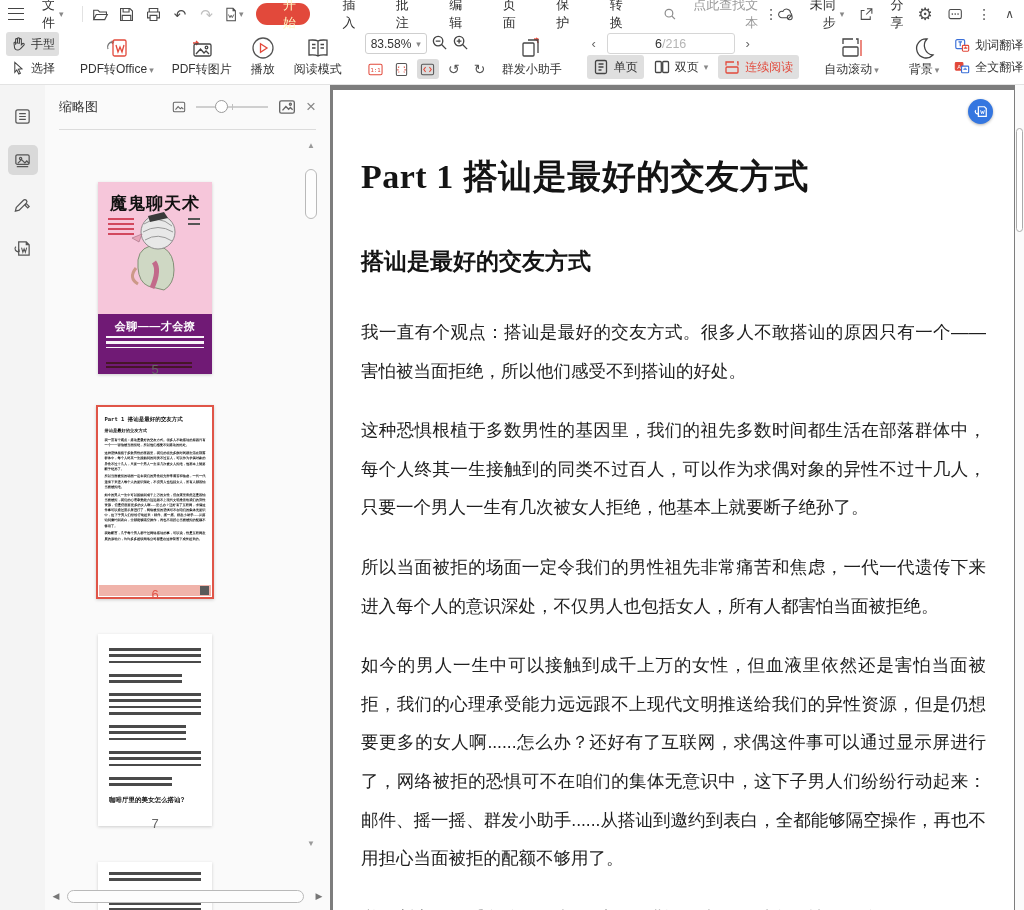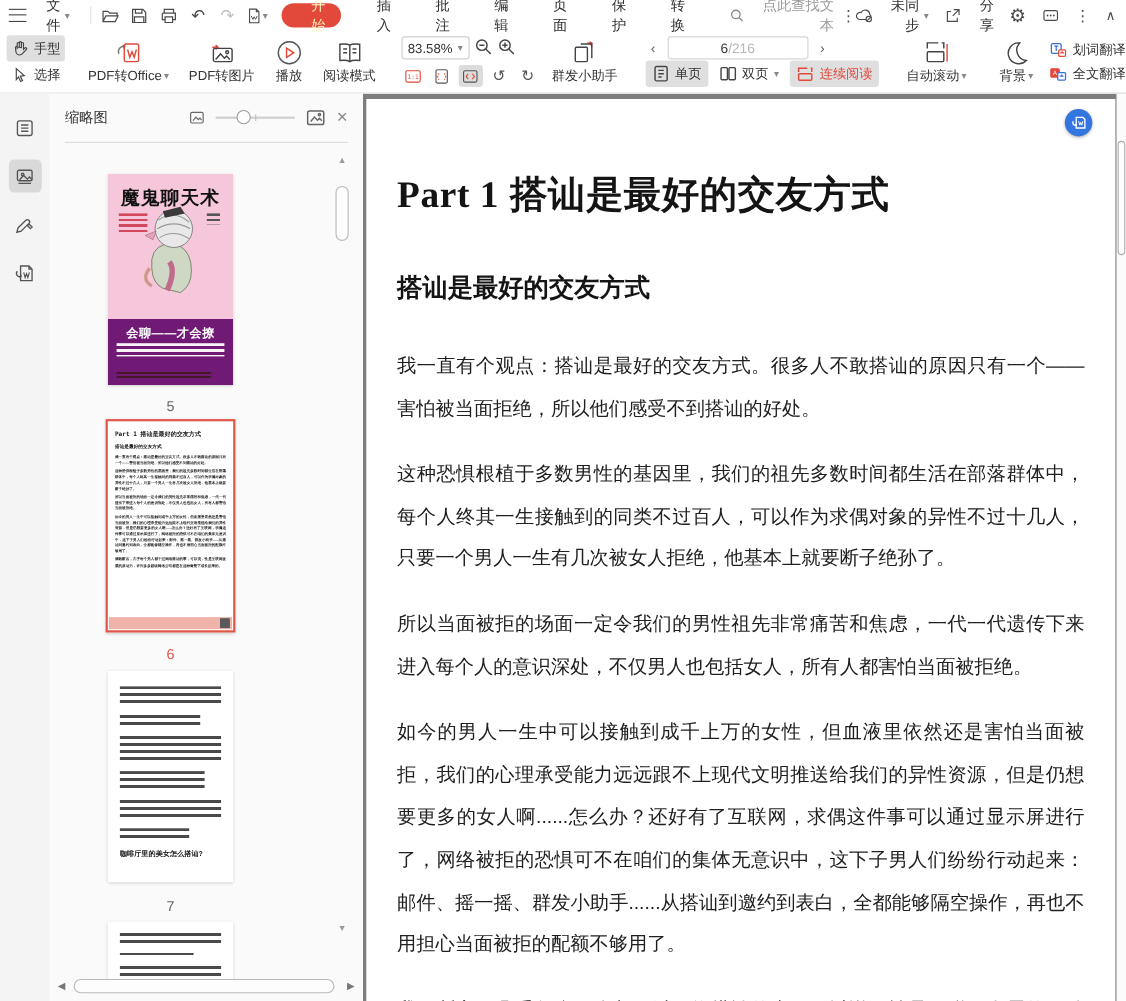--- a/index.html
+++ b/index.html
@@ -66,21 +66,21 @@
   .sidepanel { width:285px; background:#fafafa; position:relative; overflow:hidden; }
   .panel-header { height:44px; display:flex; align-items:center; padding:0 14px; gap:10px; font-size:13px; color:#333; }
   .panel-header .ph-sp { flex:1; }
   .panel-header svg { stroke:#666; fill:none; stroke-width:1.2; }
   .slider { width:72px; height:2px; background:#cfcfcf; position:relative; }
   .slider .tick { position:absolute; left:50%; top:-2px; width:1px; height:6px; background:#c0c0c0; }
   .slider .knob { position:absolute; left:26%; top:-6px; width:13px; height:13px; border-radius:50%; background:#fff; border:1px solid #9a9a9a; }
   .closex { font-size:17px; color:#888; }
   .panel-div { position:absolute; left:14px; right:14px; top:44px; height:1px; background:#dcdcdc; }
 
-  .thumb { position:absolute; background:#fff; box-shadow:0 1px 3px rgba(0,0,0,.18); overflow:hidden; }
+  .thumb { position:absolute; background:#fff; box-shadow:0 1px 3px rgba(0,0,0,.18); overflow:hidden;margin-top:24px; }
   .pagenum { position:absolute; width:114px; text-align:center; font-size:13px; color:#666; }
   .pagenum.red { color:#e05548; }
 
   
   .cover-pink { position:absolute; inset:0 0 31% 0; background:#f6c6da; }
   .cover-title { position:absolute; top:10px; left:0; right:0; text-align:center; font-weight:bold; font-size:17px; color:#111; letter-spacing:1px; }
   .cover-redlines { position:absolute; top:36px; left:10px; width:26px; height:18px; background:repeating-linear-gradient(to bottom,#d2485e 0 2px,transparent 2px 5px); }
   .cover-author { position:absolute; top:36px; right:12px; width:12px; height:10px; background:repeating-linear-gradient(to bottom,#555 0 2px,transparent 2px 5px); }
   .cover-cyan { position:absolute; left:0; right:0; bottom:0; height:31%; background:#701a75; }
   .cover-slogan { position:absolute; top:5px; left:0; right:0; text-align:center; color:#fff; font-weight:bold; font-size:11px; letter-spacing:0.5px; }

